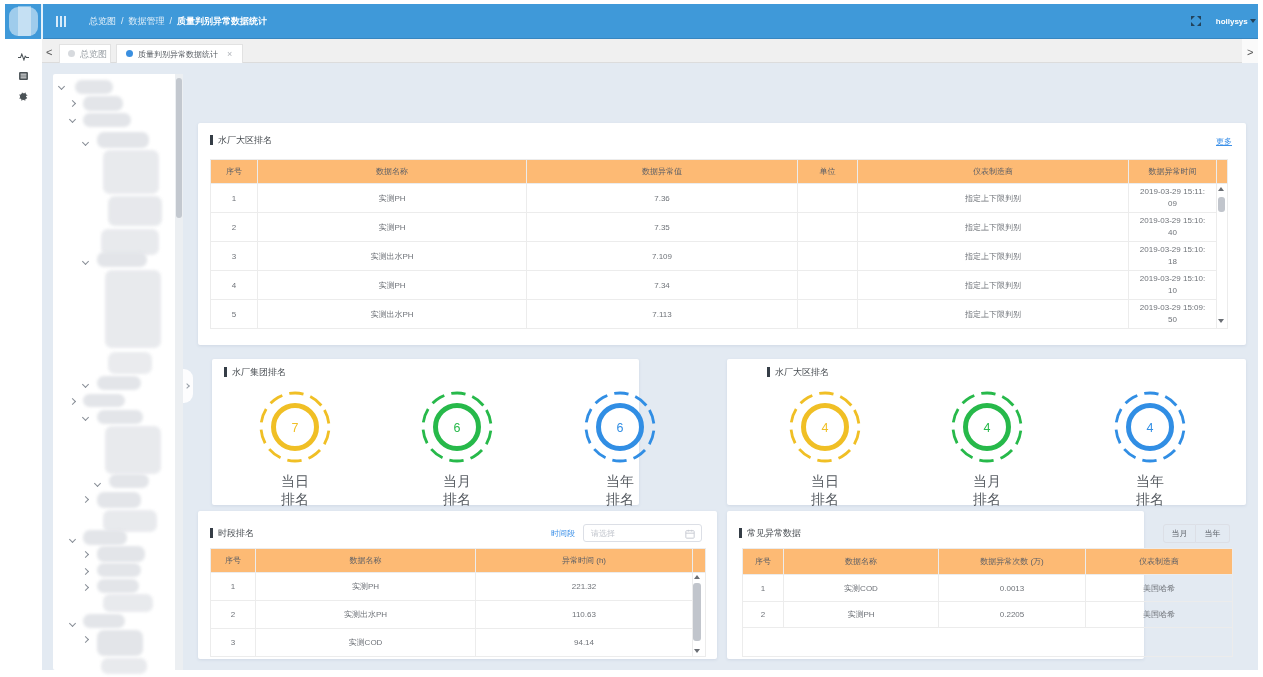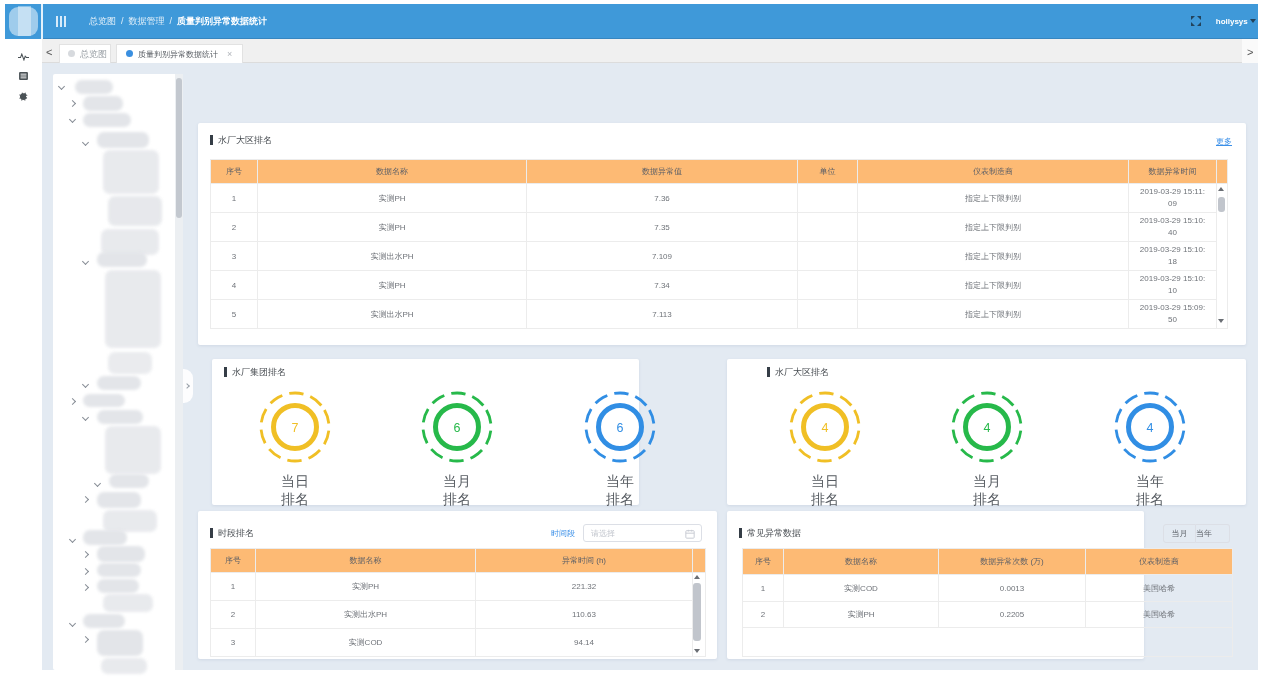--- a/index.html
+++ b/index.html
@@ -275,21 +275,21 @@
     </tbody>
       </table>
     <div class="sbarr" style="left:496px; top:64px; border-left:3px solid transparent; border-right:3px solid transparent; border-bottom:4px solid #6a6e74;"></div>
     <div class="sbthumb" style="left:495px; top:72px; width:8px; height:58px;"></div>
     <div class="sbarr" style="left:496px; top:138px; border-left:3px solid transparent; border-right:3px solid transparent; border-top:4px solid #6a6e74;"></div>
   </div>
 
   <div class="panel" style="left:727px; top:511px; width:417px; height:148px;">
     <div class="ptitle" style="left:12px; top:16px;">常见异常数据</div>
     <div class="abs" style="left:436px; top:13px; width:33px; height:19px; border:1px solid #dcdfe6; border-radius:3px 0 0 3px; text-align:center; line-height:17px; font-size:8px; color:#5f646b;">当月</div>
-    <div class="abs" style="left:469px; top:13px; width:34px; height:19px; border:1px solid #dcdfe6; border-left:none; border-radius:0 3px 3px 0; text-align:left; line-height:17px; font-size:8px; color:#5f646b;">当年</div>
+    <div class="abs" style="left:469px; top:13px; width:34px; height:19px; border:1px solid #dcdfe6; border-left:none; border-radius:0 3px 3px 0; text-align:center; line-height:17px; font-size:8px; color:#5f646b;">当年</div>
     <table class="abs" style="left:15px; top:37px; width:490px;">
       <colgroup>
           <col style="width:41px">
           <col style="width:155px">
           <col style="width:147px">
           <col style="width:147px">
         </colgroup>
       <tbody>
           <tr style="height:26px">
             <th>序号</th>

